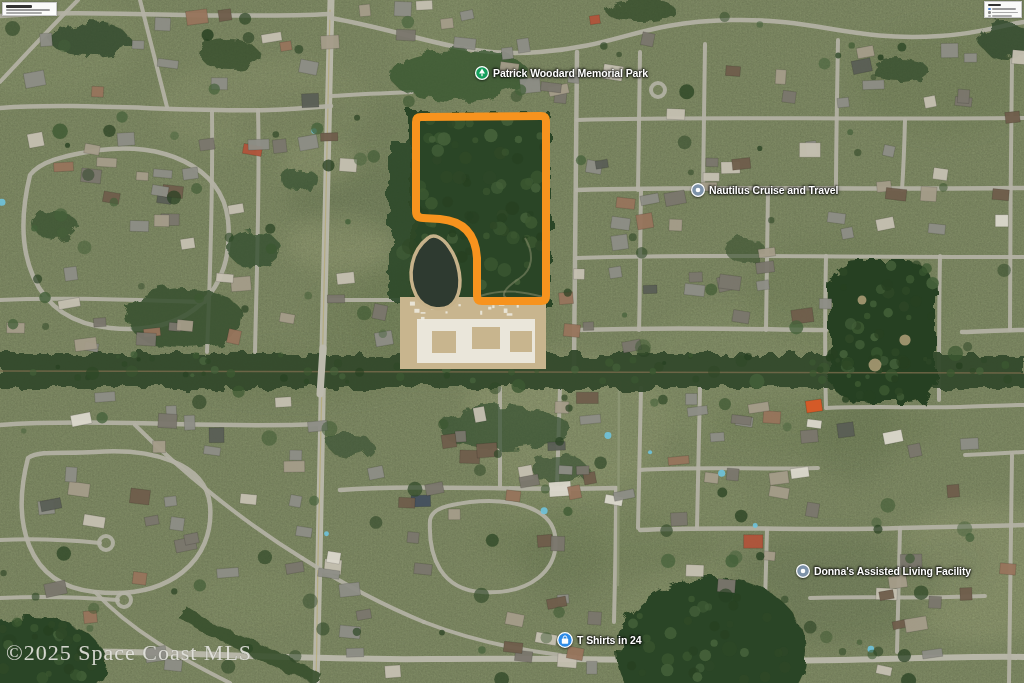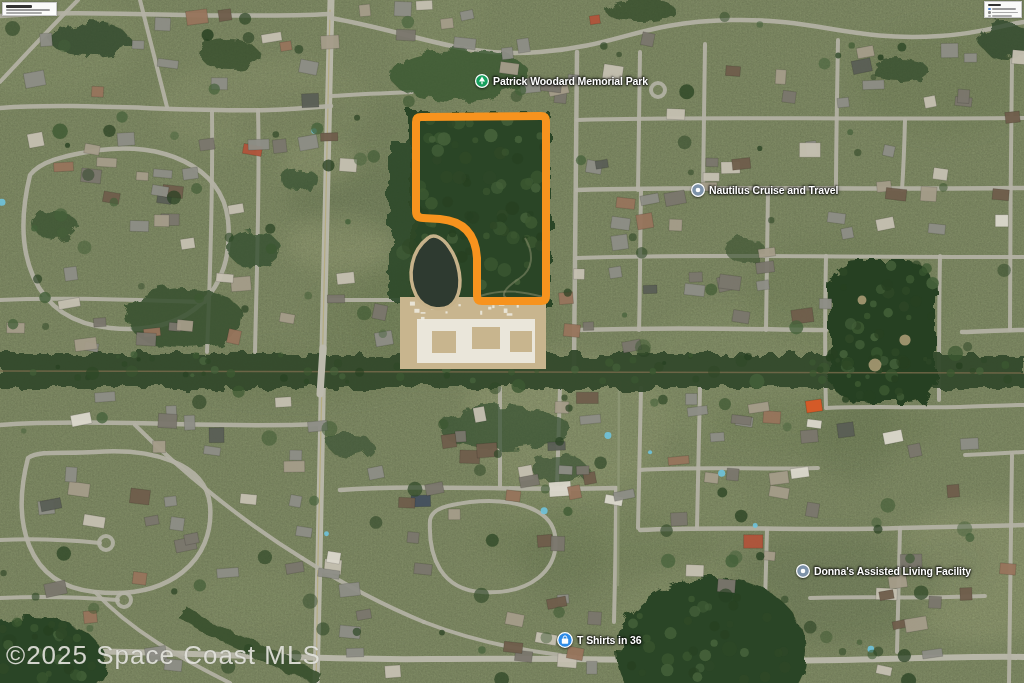--- a/index.html
+++ b/index.html
@@ -3,22 +3,22 @@
 <meta charset="utf-8">
 <style>
   html,body{margin:0;padding:0;background:#222;}
   #stage{position:relative;width:1024px;height:683px;overflow:hidden;
          font-family:"Liberation Sans",sans-serif;background:#7e8b60;}
   #stage svg.mapart{position:absolute;left:0;top:0;}
   .poi{position:absolute;display:flex;align-items:center;gap:4px;z-index:30;cursor:pointer;}
   .poi .pin{flex:0 0 auto;filter:drop-shadow(0 1px 1px rgba(0,0,0,.55));}
   .poi .poi-text{color:#fff;font-size:10.5px;font-weight:bold;letter-spacing:-.1px;white-space:nowrap;
        text-shadow:0 0 2px rgba(0,0,0,.95),0 1px 2px rgba(0,0,0,.85),0 0 4px rgba(0,0,0,.6),-1px -1px 2px rgba(0,0,0,.6);}
-  .watermark{position:absolute;left:6px;top:640px;z-index:40;font-size:26px;letter-spacing:1px;
-       color:rgba(238,238,232,.85);text-shadow:0 0 1px rgba(80,80,80,.5);}
+  .watermark{position:absolute;left:6px;top:640px;z-index:40;font-size:22px;letter-spacing:1px;
+       color:rgba(238,238,232,.85);text-shadow:0 0 1px rgba(80,80,80,.5);font-family:Liberation Serif, serif;}
   .card{position:absolute;background:rgba(255,255,255,.96);border:1px solid #c8c8c8;z-index:50;
         box-shadow:0 0 2px rgba(0,0,0,.3);padding:2px 3px;box-sizing:border-box;}
   .card .bar{border-radius:1px;margin-bottom:1.5px;}
   .card .row{display:flex;align-items:center;gap:1.5px;margin-bottom:1px;}
   .dot{width:2.5px;height:2.5px;border-radius:50%;flex:0 0 auto;}
 </style>
 </head>
 <body>
 
 <div id="stage">
@@ -877,21 +877,21 @@
   </g>
 
   <path d="M323,348 L320,394" stroke="#bcbaad" stroke-width="7" stroke-linecap="round"></path>
   <path d="M525,238 C535,255 532,270 520,278 C505,288 498,296 510,300" stroke="#8f9472" stroke-width="2" fill="none" opacity=".5"></path>
   <path d="M480,296 C505,288 525,292 543,297" stroke="#8f9472" stroke-width="2" fill="none" opacity=".5"></path>
 
   <path id="parcel-outline" d="M421,117 L541,116 Q546,116 546,121 L546,296 Q546,301 541,301 L482,301 Q477,301 477,296
            L477,258 Q475,222 440,219 L423,218 Q416,218 416,211 L416,122 Q416,117 421,117 Z" fill="none" stroke="#F7931E" stroke-width="8" stroke-linejoin="round"></path>
 </svg>
 
-<div class="poi" style="left:475px;top:74px;">
+<div class="poi" style="left:475px;top:66px;">
   <svg class="pin" width="14" height="14">
     <circle cx="7" cy="7" r="6.4" fill="#17A05E" stroke="#fff" stroke-width="1.2"></circle>
     <path d="M7,2.6 L10,7.6 L4,7.6 Z" fill="#fff"></path>
         <rect x="6.4" y="7.6" width="1.2" height="2.6" fill="#fff"></rect>
   </svg>
   <span class="poi-text">Patrick Woodard Memorial Park</span>
 </div>
 
 <div class="poi" style="left:691px;top:183px;">
   <svg class="pin" width="14" height="14">
@@ -908,21 +908,21 @@
   </svg>
   <span class="poi-text">Donna's Assisted Living Facility</span>
 </div>
 
 <div class="poi" style="left:557px;top:632px;">
   <svg class="pin" width="16" height="16">
     <circle cx="8" cy="8" r="7.3" fill="#2E8BE6" stroke="#fff" stroke-width="1.3"></circle>
     <rect x="4.8" y="6.6" width="6.4" height="5.2" rx="0.8" fill="#fff"></rect>
     <path d="M6.3,6.6 v-1 a1.7,1.7 0 0 1 3.4,0 v1" stroke="#fff" stroke-width="1" fill="none"></path>
   </svg>
-  <span class="poi-text">T Shirts in 36</span>
+  <span class="poi-text">T Shirts in 24</span>
 </div>
 
 <div class="watermark">©2025 Space Coast MLS</div>
 
 <div class="card" style="left:2px;top:2px;width:55px;height:14px;">
   <div class="bar" style="width:26px;height:2.5px;background:#333;"></div>
   <div class="bar" style="width:44px;height:1.5px;background:#999;"></div>
   <div class="bar" style="width:36px;height:1.5px;background:#aaa;"></div>
 </div>
 <div class="card" style="left:984px;top:1px;width:38px;height:17px;">

